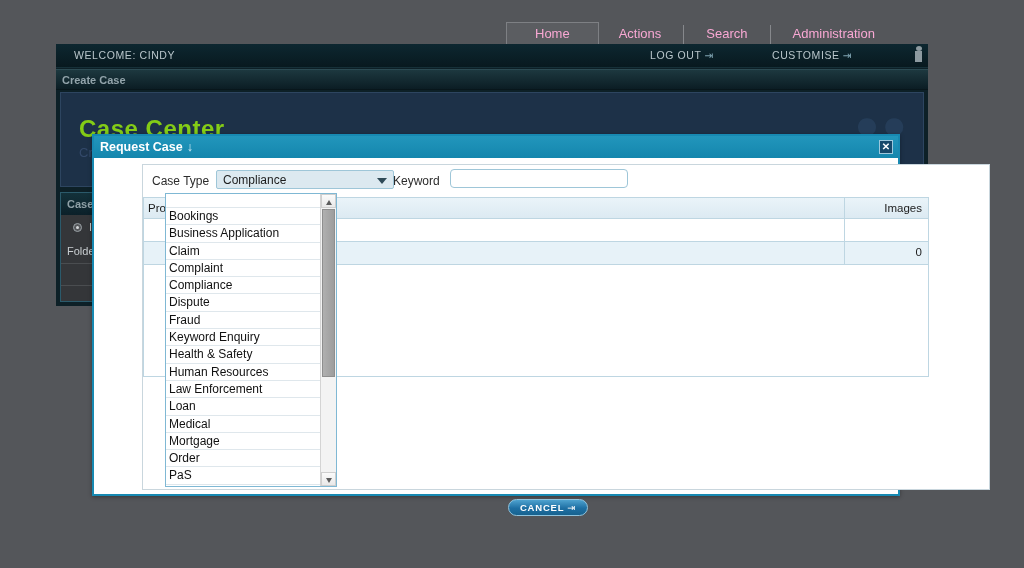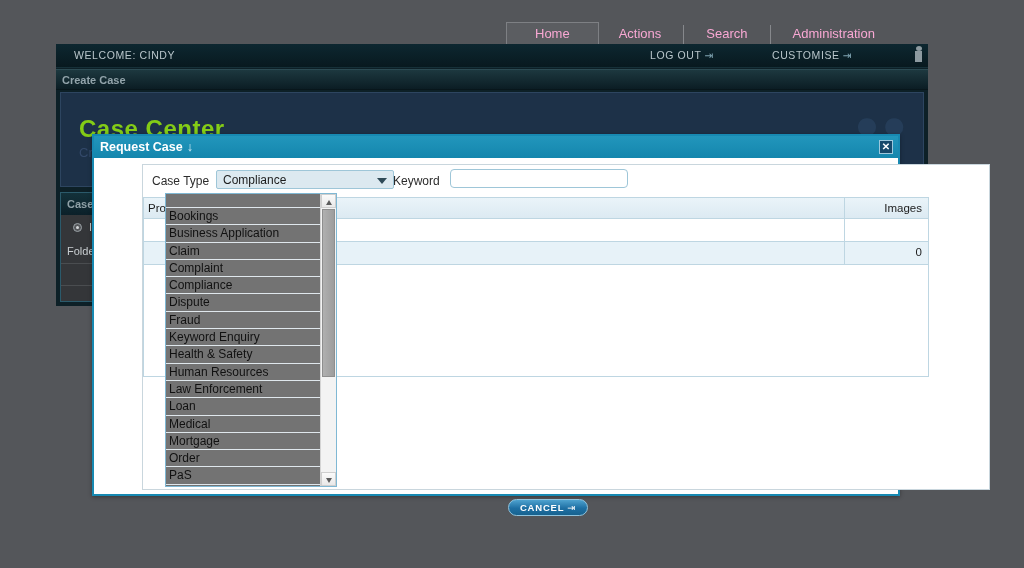--- a/index.html
+++ b/index.html
@@ -398,21 +398,21 @@
     text-align: center;
     cursor: pointer;
   }
   #cancel-btn .ar { margin-left: 3px; font-weight: normal; }
 
   
   #dropdown {
     position: absolute;
     left: 165px; top: 193px;
     width: 172px; height: 294px;
-    background: #737373;
+    background: #ffffff;
     border: 1px solid #7fb8d4;
     z-index: 50;
   }
   #dd-scroll {
     position: absolute;
     left: 0; top: 0;
     width: 155px; height: 292px;
   }
   .dd-item {
     position: relative;

